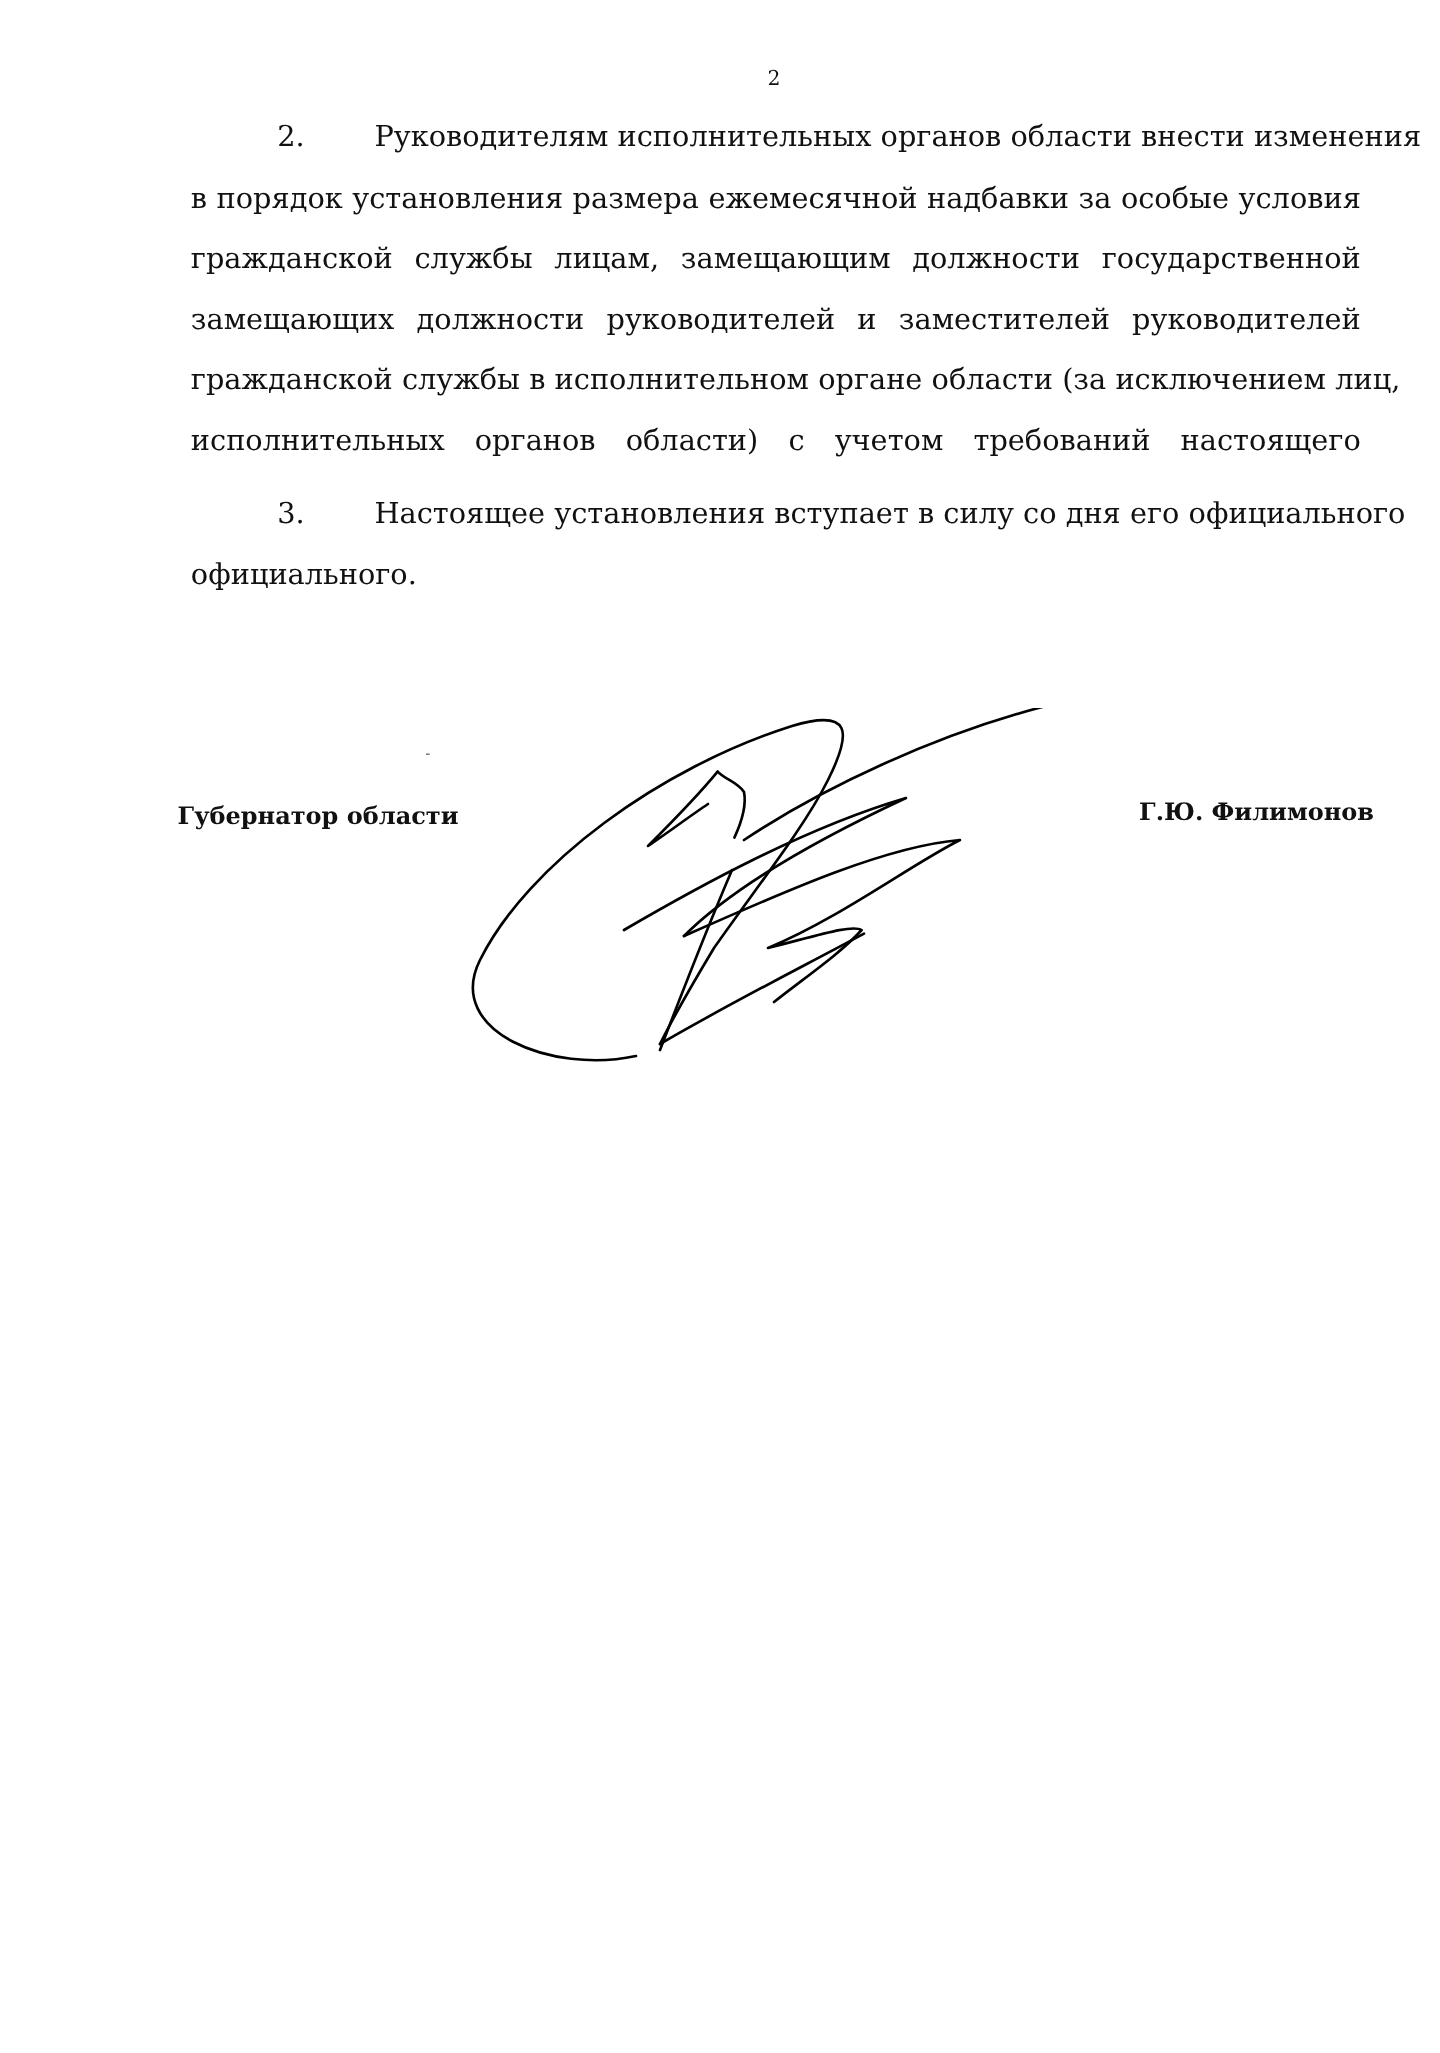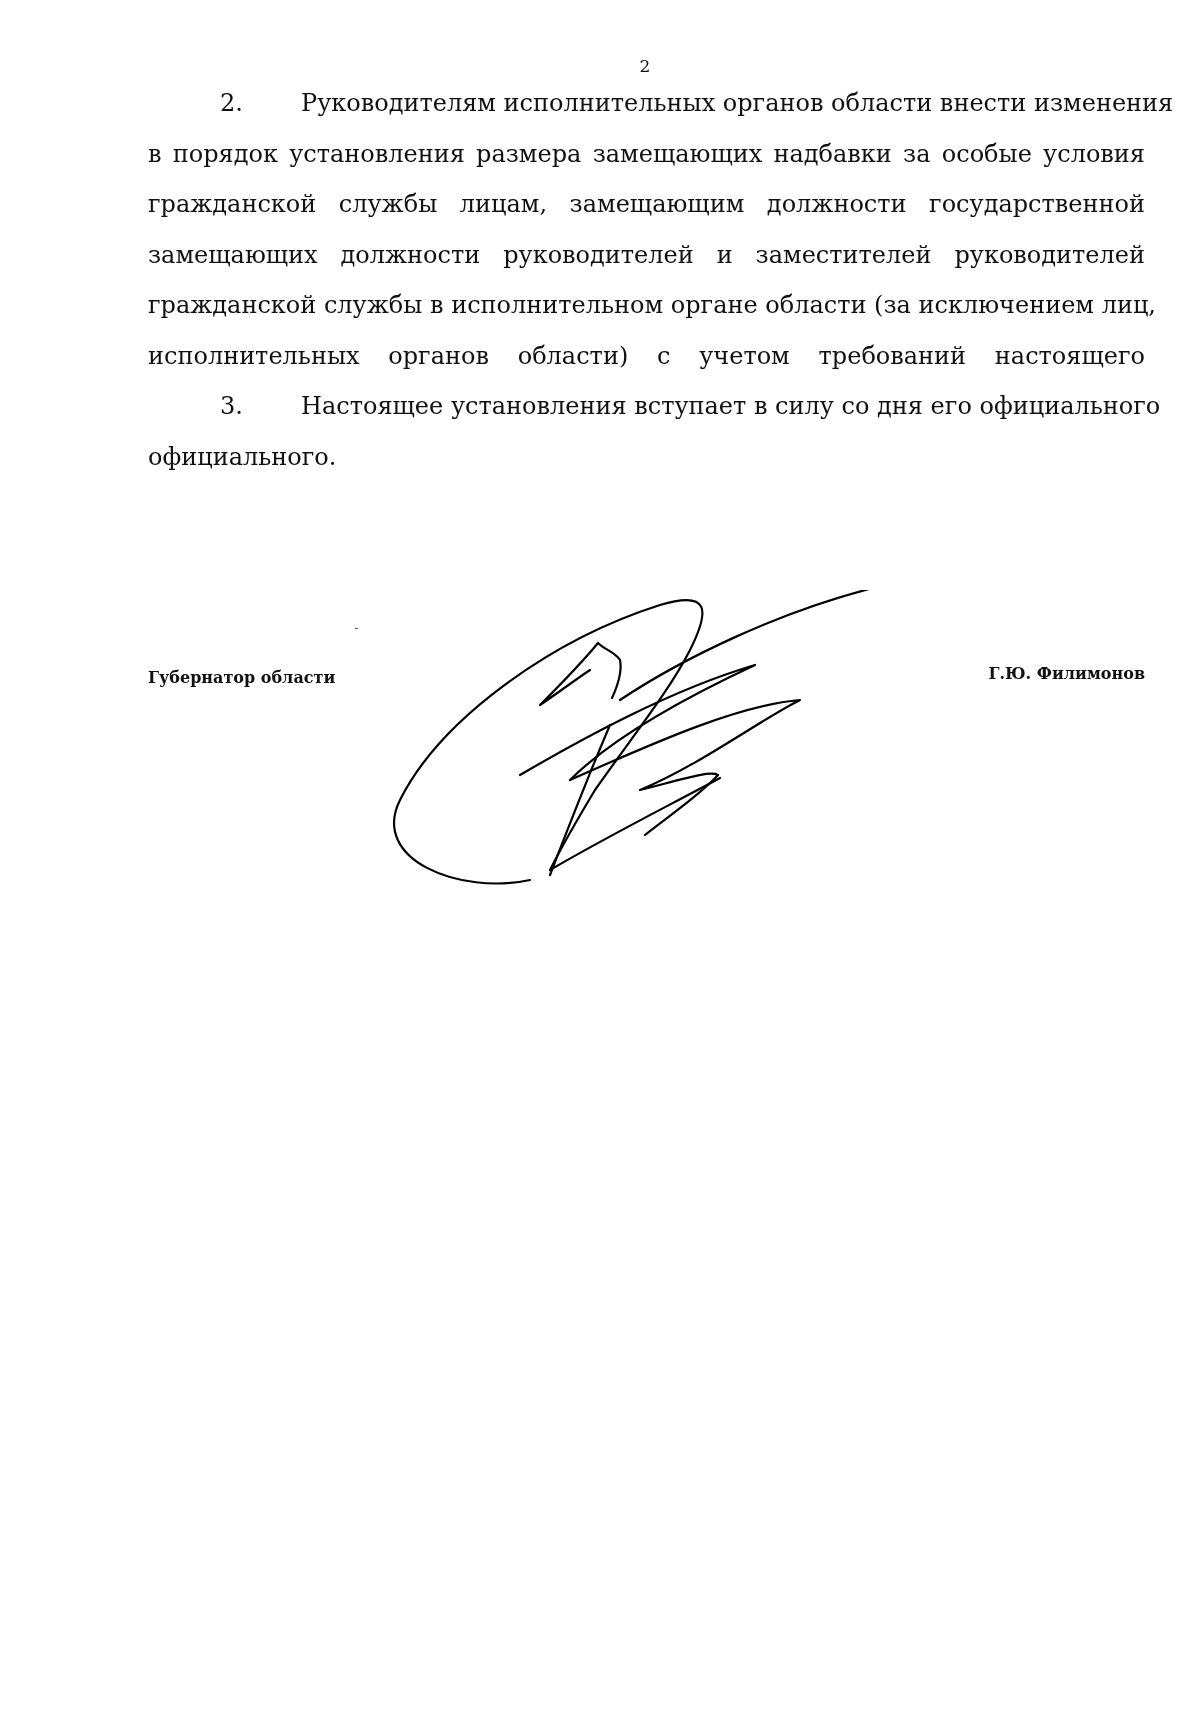--- a/index.html
+++ b/index.html
@@ -2,40 +2,40 @@
 <html><head>
 <meta charset="utf-8">
 <style>
   html, body { margin: 0; padding: 0; background: #ffffff; }
   body { width: 1200px; height: 1711px; position: relative; overflow: hidden;
          font-family: "DejaVu Serif", "Liberation Serif", serif; color: #111; }
   .page-number { position: absolute; top: 56px; left: 0; width: 1290px; text-align: center;
                  font-size: 17px; }
   .body-text { position: absolute; left: 148px; width: 997px; top: 78px;
                font-size: 24px; line-height: 50.5px; }
-  .para { margin: 0; text-align: justify; text-align-last: left; }
+  .para { margin: 11px; text-align: justify; text-align-last: left; }
   .para .num { display: inline-block; width: 81px; padding-left: 72px; }
   .line { display: block; text-align: justify; text-align-last: justify; white-space: nowrap; }
   .line.last { text-align-last: left; }
   .sign-row { position: absolute; top: 668px; left: 148px; width: 997px; height: 40px;
-              font-weight: bold; font-size: 16px; font-family: "DejaVu Serif", "Liberation Serif", serif; }
+              font-weight: bold; font-size: 20px; font-family: "DejaVu Serif", "Liberation Serif", serif; }
   .sign-title { position: absolute; left: 0; top: 0; }
   .sign-name { position: absolute; right: 0; top: -4px; }
   .signature { position: absolute; left: 380px; top: 590px; width: 580px; height: 350px; }
   .speck { position: absolute; width: 3px; height: 1px; background: #555; }
 </style>
 </head>
 <body>
 
 <div class="page-number">2</div>
 
 <div class="body-text">
   <div class="para">
     <span class="line"><span class="num">2.</span><span>Руководителям исполнительных органов области внести изменения</span></span>
-    <span class="line">в порядок установления размера замещающих надбавки за особые условия</span>
+    <span class="line">в порядок установления размера ежемесячной надбавки за особые условия</span>
     <span class="line">гражданской службы лицам, замещающим должности государственной</span>
     <span class="line">замещающих должности руководителей и заместителей руководителей</span>
     <span class="line">гражданской службы в исполнительном органе области (за исключением лиц,</span>
     <span class="line">исполнительных органов области) с учетом требований настоящего</span>
   </div>
   <div class="para">
     <span class="line"><span class="num">3.</span><span>Настоящее установления вступает в силу со дня его официального</span></span>
     <span class="line last">официального.</span>
   </div>
 </div>

